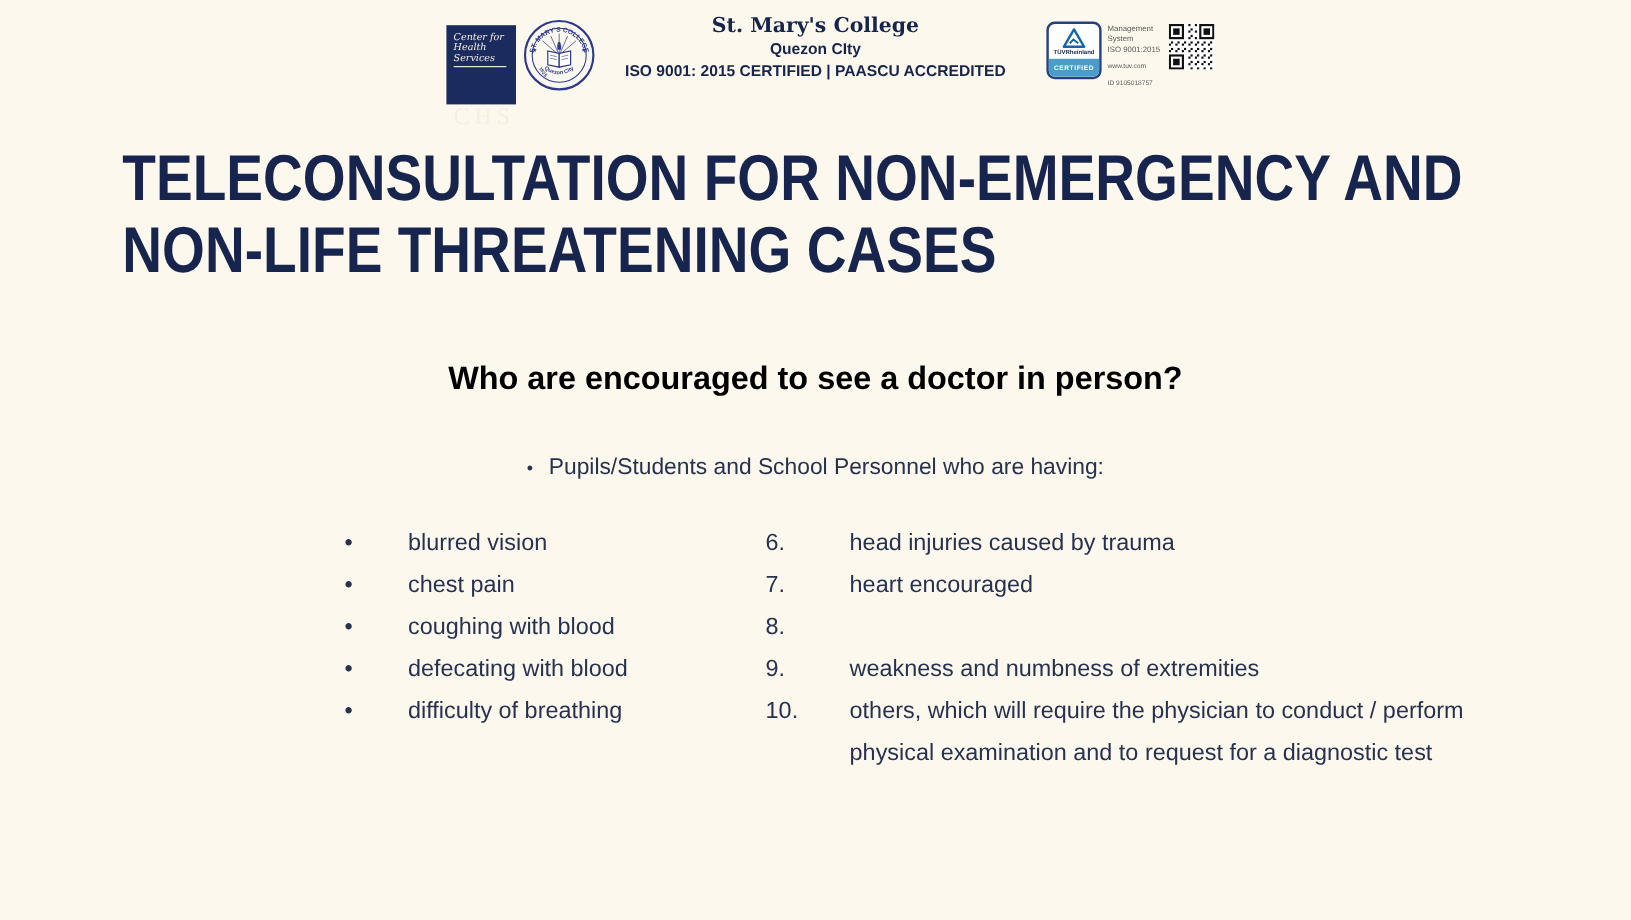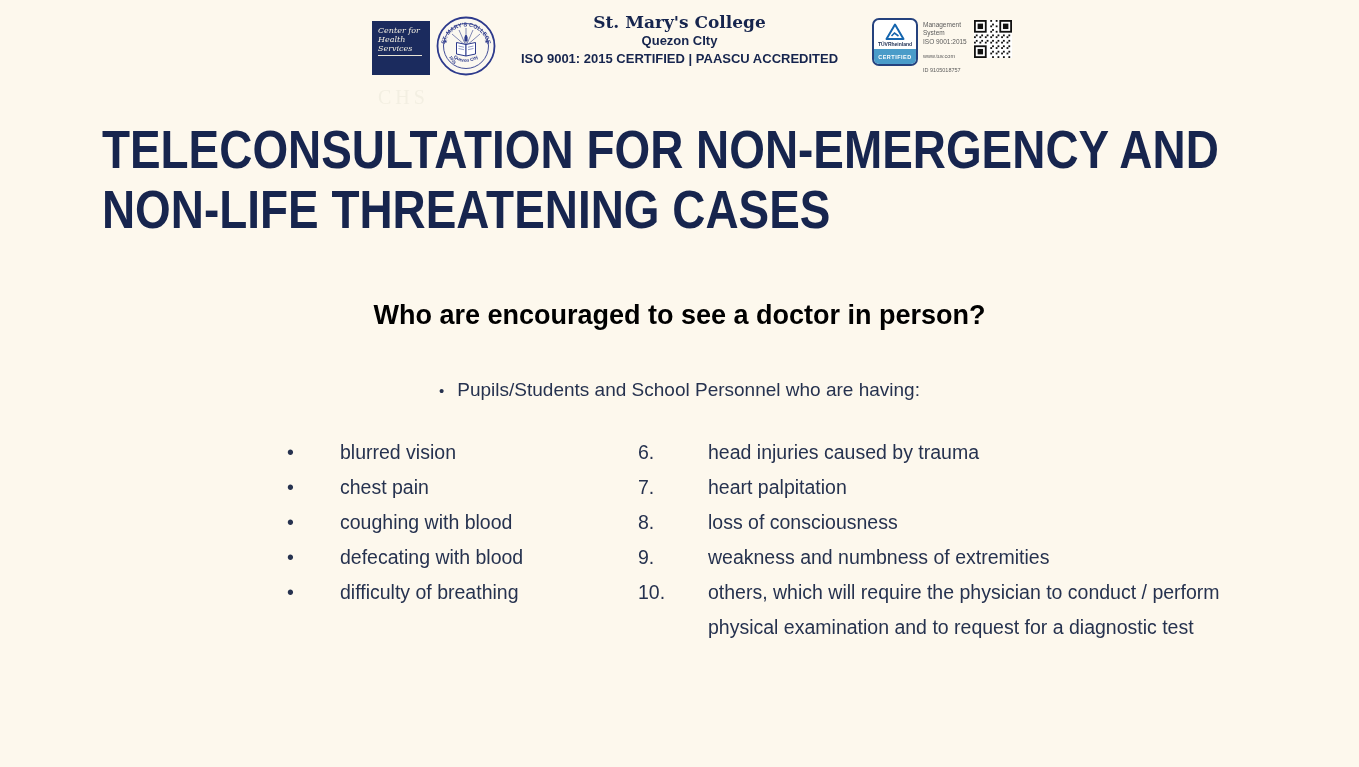--- a/index.html
+++ b/index.html
@@ -8,21 +8,21 @@
   .page {
     position:relative;
     width:1359px; height:767px;
     background:#fdf8ed;
     overflow:hidden;
   }
 
   
   .chs-logo {
     position:absolute; left:372px; top:21px;
-    width:58px; height:54px;
+    width:58px; height:66px;
     background:#1b2b5e; color:#f3efe2;
     padding:5px 0 0 6px;
   }
   .chs-line { font-family:"DejaVu Serif", serif; font-style:italic; font-size:8px; line-height:9px; }
   .chs-rule { width:44px; height:1px; background:#e8e4d6; margin:2px 0 1px 0; }
   .chs-acronym { font-family:"Liberation Serif", serif; font-size:20px; letter-spacing:4px; line-height:22px;margin-top:30px; }
 
   .seal { position:absolute; left:436px; top:16px; width:60px; height:60px; }
 
   .header-center {
@@ -266,25 +266,24 @@
     </div>
   </div>
 
   <div class="list list-right">
     <div class="list-row">
       <span class="marker">6.</span>
       <span class="item-text">head injuries caused by trauma</span>
     </div>
     <div class="list-row">
       <span class="marker">7.</span>
-      <span class="item-text">heart palpitation</span>
+      <span class="item-text">heart encouraged</span>
     </div>
     <div class="list-row">
       <span class="marker">8.</span>
-      <span class="item-text">loss of consciousness</span>
     </div>
     <div class="list-row">
       <span class="marker">9.</span>
       <span class="item-text">weakness and numbness of extremities</span>
     </div>
     <div class="list-row">
       <span class="marker">10.</span>
       <span class="item-text">others, which will require the physician to conduct / perform physical examination and to request for a diagnostic test</span>
     </div>
   </div>

